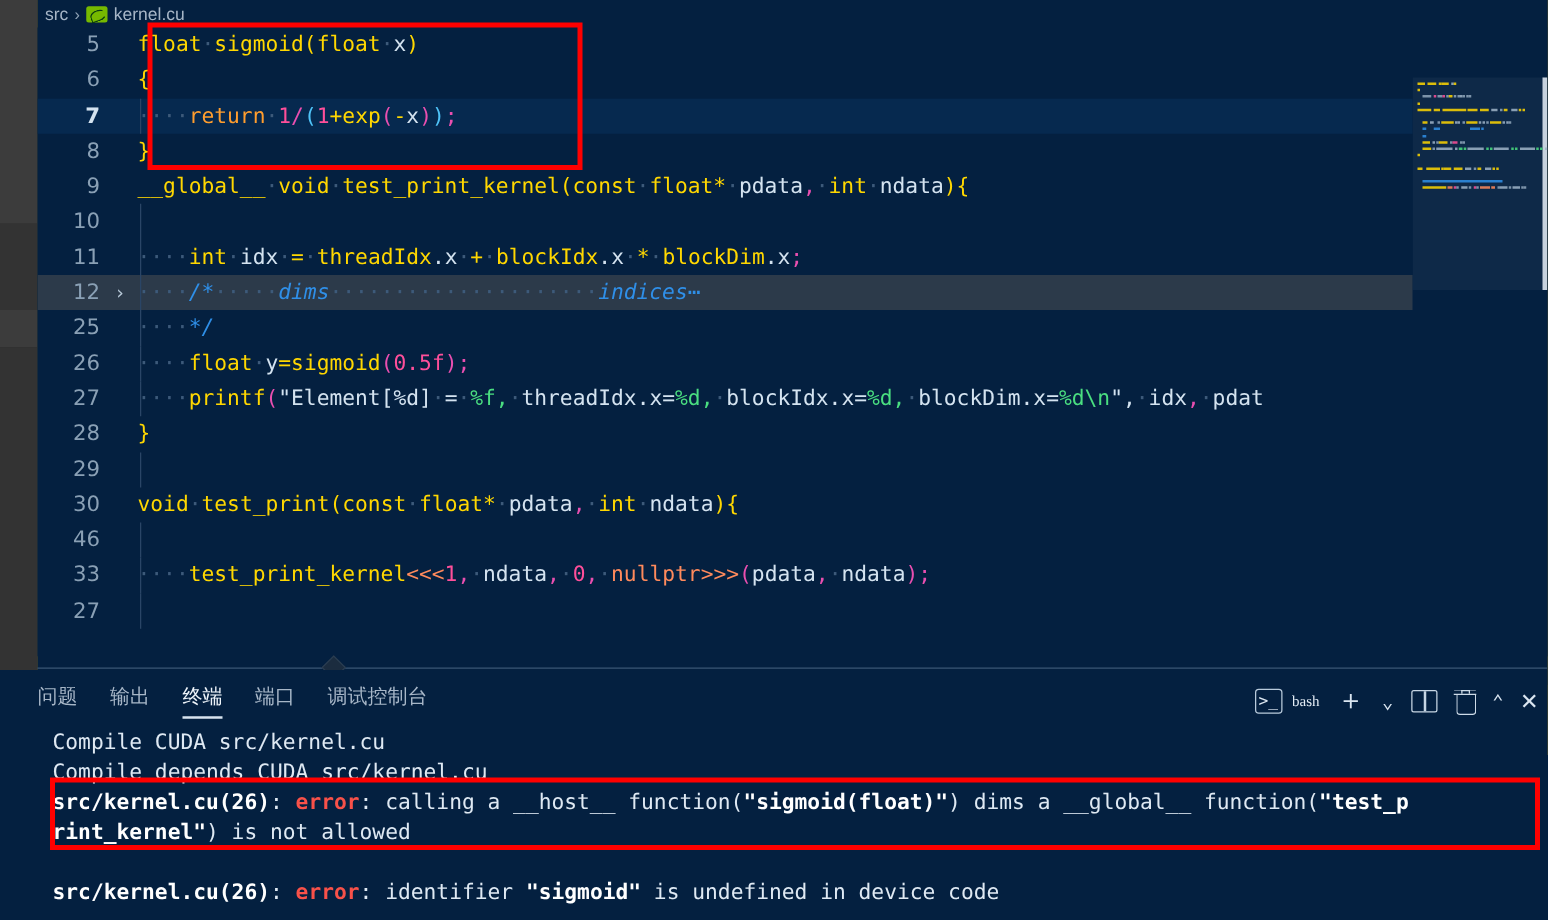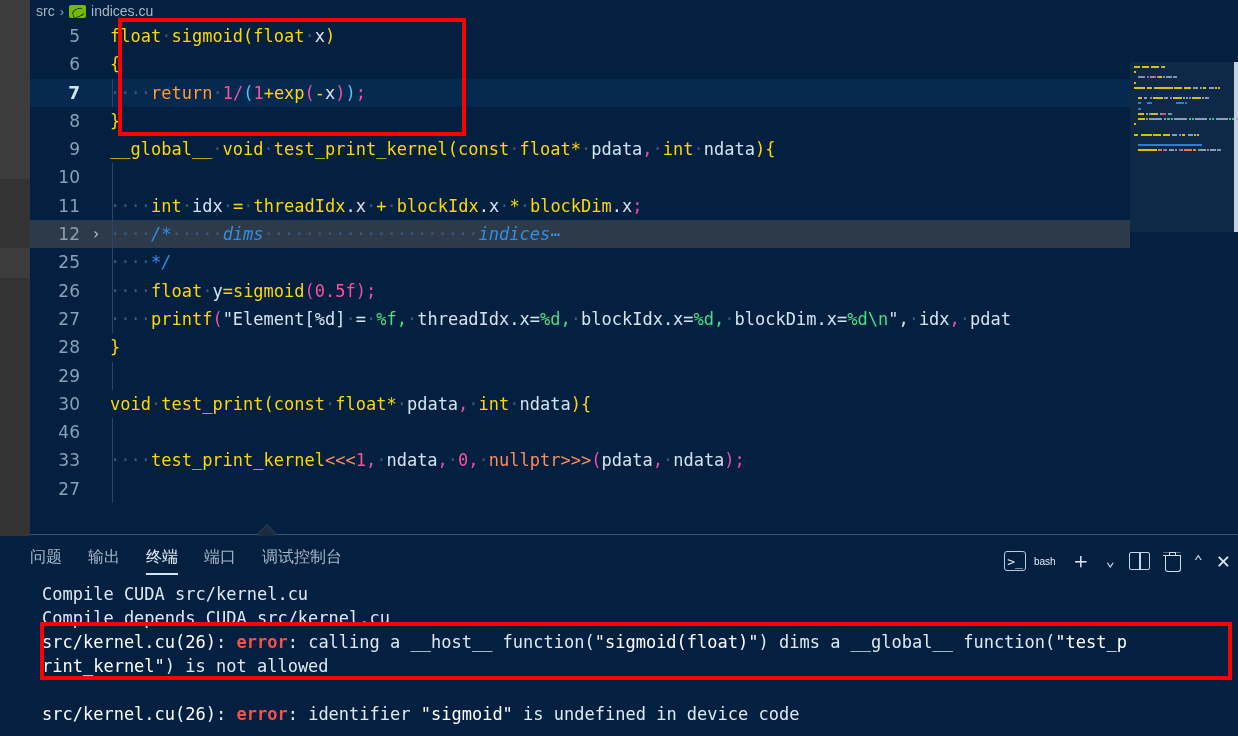--- a/index.html
+++ b/index.html
@@ -135,21 +135,21 @@
     display:flex; align-items:center; gap:14px;
     color:#cfdceb;
   }
   .pa { display:flex; align-items:center; cursor:pointer; }
   .term-badge {
     width:22px; height:20px; border:1.6px solid #b9cbdc;
     border-radius:3px; display:flex; align-items:center; justify-content:center;
     font-size:13px; font-family:"DejaVu Sans Mono", monospace; color:#dfe9f3;
     margin-right:8px;
   }
-  .shell-name { font-family:Liberation Sans, sans-serif; font-size:10px; color:#e3ecf5; }
+  .shell-name { font-family:Liberation Serif, serif; font-size:12px; color:#e3ecf5; }
   .ico { font-size:22px; line-height:1; color:#dbe6f1; }
   .ico.small { font-size:15px; }
   .split-ico {
     width:21px; height:18px; border:1.6px solid #c7d6e4; border-radius:2px;
     position:relative;
   }
   .split-ico::after { content:""; position:absolute; left:50%; top:0; bottom:0; width:1.6px; background:#c7d6e4; }
   .trash-ico { position:relative; width:16px; height:19px; }
   .trash-ico::before {
     content:""; position:absolute; left:1px; top:4px; width:14px; height:15px;
@@ -162,21 +162,21 @@
   .trash-lid { position:absolute; left:5px; top:0px; width:7px; height:3px; border:1.6px solid #cedbe8; border-bottom:none; }
 
   
   .term {
     position:absolute; left:30px; top:46px; width:1208px; height:154px;
     font-family:"DejaVu Sans Mono", monospace; font-size:17px;
     color:#dfe9f3; overflow:hidden;
   }
   .tline { height:24px; line-height:24px; white-space:pre; padding-left:12px; }
   .t-err  { color:#f85149; font-weight:bold; }
-  .t-bold { color:#ffffff; font-weight:normal; }
+  .t-bold { color:#ffffff; font-weight:bold; }
 
   
   .redbox-term {
     position:absolute; left:40px; top:86px; width:1192px; height:58px;
     border:4px solid #ff0000; pointer-events:none; z-index:20;
   }
 </style>
 </head>
 <body>
 
@@ -189,21 +189,21 @@
     <div class="seg-d"></div>
     <div class="seg-e"></div>
   </div>
 
   <div class="editor">
 
     <div class="breadcrumb">
       <span>src</span>
       <span class="sep">›</span>
       <span class="nv-icon"></span>
-      <span>indices.cu</span>
+      <span>kernel.cu</span>
     </div>
 
     <div class="code-area" id="code-area">
         <div class="row"><span class="lnum">5</span><span class="code"><span class="t-kw">float</span><span class="ws">·</span><span class="t-fn">sigmoid</span><span class="t-paren">(</span><span class="t-kw">float</span><span class="ws">·</span><span class="t-var">x</span><span class="t-paren">)</span></span></div>
         <div class="row"><span class="lnum">6</span><span class="code"><span class="t-paren">{</span></span></div>
         <div class="row active"><span class="lnum">7</span><span class="code"><span class="ws">····</span><span class="t-kw2">return</span><span class="ws">·</span><span class="t-num">1</span><span class="t-punc">/</span><span class="t-paren2">(</span><span class="t-num">1</span><span class="t-op">+</span><span class="t-fn">exp</span><span class="t-paren3">(</span><span class="t-op">-</span><span class="t-var">x</span><span class="t-paren3">)</span><span class="t-paren2">)</span><span class="t-punc">;</span></span><span class="ind-guide"></span></div>
         <div class="row"><span class="lnum">8</span><span class="code"><span class="t-paren">}</span></span></div>
         <div class="row"><span class="lnum">9</span><span class="code"><span class="t-kw">__global__</span><span class="ws">·</span><span class="t-kw">void</span><span class="ws">·</span><span class="t-fn">test_print_kernel</span><span class="t-paren">(</span><span class="t-kw">const</span><span class="ws">·</span><span class="t-kw">float*</span><span class="ws">·</span><span class="t-var">pdata</span><span class="t-punc">,</span><span class="ws">·</span><span class="t-kw">int</span><span class="ws">·</span><span class="t-var">ndata</span><span class="t-paren">)</span><span class="t-paren">{</span></span></div>
         <div class="row"><span class="lnum">10</span><span class="code"></span><span class="ind-guide"></span></div>
         <div class="row"><span class="lnum">11</span><span class="code"><span class="ws">····</span><span class="t-kw">int</span><span class="ws">·</span><span class="t-var">idx</span><span class="ws">·</span><span class="t-op">=</span><span class="ws">·</span><span class="t-fn">threadIdx</span><span class="t-var">.</span><span class="t-var">x</span><span class="ws">·</span><span class="t-op">+</span><span class="ws">·</span><span class="t-fn">blockIdx</span><span class="t-var">.</span><span class="t-var">x</span><span class="ws">·</span><span class="t-op">*</span><span class="ws">·</span><span class="t-fn">blockDim</span><span class="t-var">.</span><span class="t-var">x</span><span class="t-punc">;</span></span><span class="ind-guide"></span></div>

